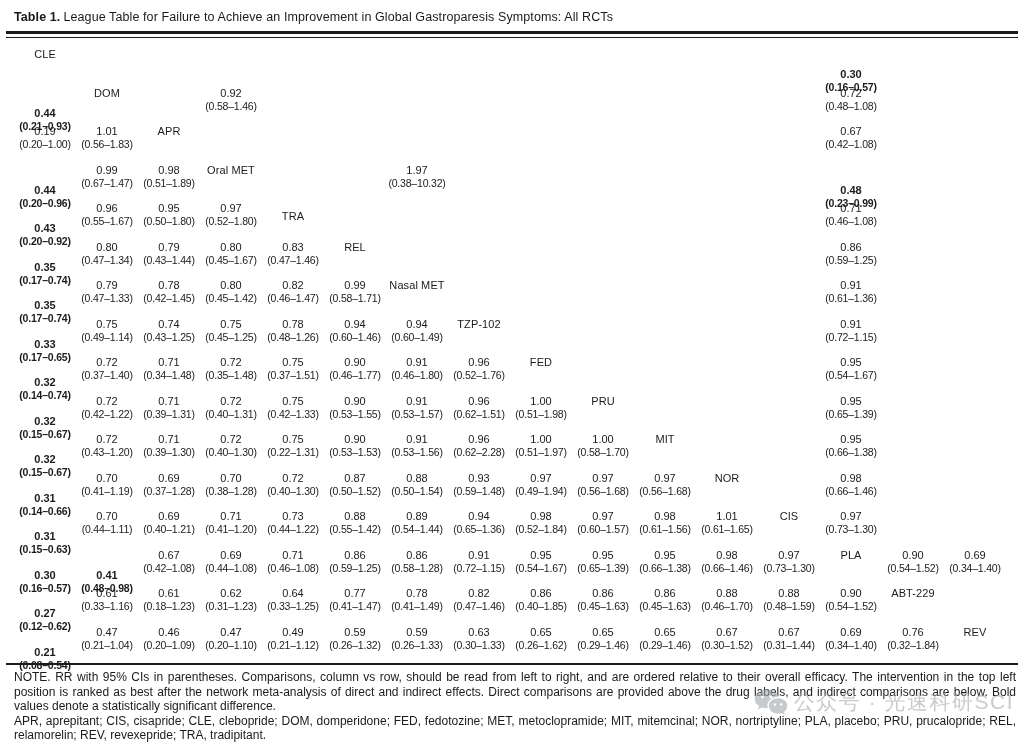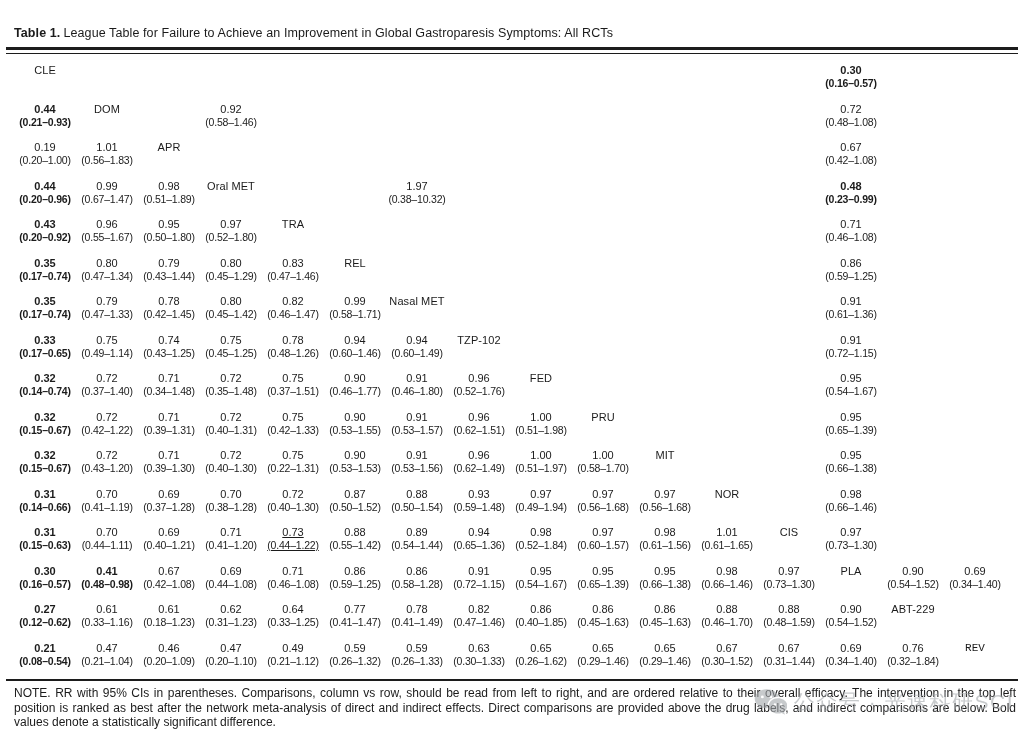--- a/index.html
+++ b/index.html
@@ -2,37 +2,37 @@
 <html><head>
 <meta charset="utf-8">
 <style>
   html,body{margin:0;padding:0;background:#fff;}
   body{
     width:1024px;height:752px;overflow:hidden;position:relative;
     font-family:"Liberation Sans","DejaVu Sans",sans-serif;
     color:#1b1b1b;-webkit-font-smoothing:antialiased;
   }
   .page{padding:8px 6px 0 6px;}
-  .title{font-size:12.5px;margin:18px 0 0 8px;letter-spacing:.1px;}
+  .title{font-size:12.5px;margin:2px 0 0 8px;letter-spacing:.1px;}
   .title .tt{font-weight:700;margin-right:3px;}
   .rule-double{margin-top:7px;height:3px;border-top:3px solid #1c1c1c;border-bottom:1px solid #1c1c1c;}
   .rule-single{height:0;border-top:2px solid #1c1c1c;}
   .league{
     margin:9px 0 0 8px;width:992px;
     display:grid;
     grid-template-columns:repeat(16,62px);
     grid-auto-rows:38.5px;
   }
   .cell{
     grid-row:auto;text-align:center;white-space:nowrap;
     font-size:11px;line-height:14px;overflow:visible;
   }
   .cell .v{font-size:11px;line-height:14px;}
   .cell .ci{font-size:10.5px;line-height:13px;letter-spacing:-.2px;}
-  .cell.sig{font-weight:700;}
+  .cell.sig{font-weight:700;margin-top:20px;}
   .cell.drug{font-weight:400;letter-spacing:.1px;}
   .note-block{margin:5px 0 0 8px;width:1002px;font-size:12px;line-height:14.6px;}
   .note-block p{margin:0;text-align:justify;}
   .watermark{
     position:absolute;right:10px;top:687px;display:flex;align-items:center;gap:7px;
     color:#a3a7ab;opacity:.6;font-size:21px;letter-spacing:1.5px;pointer-events:none;
   }
   .watermark svg{display:block;}
 </style>
 </head>
@@ -107,40 +107,40 @@
         <div class="ci">(0.55–1.67)</div>
       </div>
       <div class="cell" style="grid-area: 5 / 3;">
         <div class="v">0.95</div>
         <div class="ci">(0.50–1.80)</div>
       </div>
       <div class="cell" style="grid-area: 5 / 4;">
         <div class="v">0.97</div>
         <div class="ci">(0.52–1.80)</div>
       </div>
-      <div class="cell drug" style="grid-area: 5 / 5;">TRA</div>
+      <div class="cell drug" style="grid-area: 5 / 5; margin-top: 8px;">TRA</div>
       <div class="cell" style="grid-area: 5 / 14;">
         <div class="v">0.71</div>
         <div class="ci">(0.46–1.08)</div>
       </div>
       <div class="cell sig" style="grid-area: 6 / 1;">
         <div class="v">0.35</div>
         <div class="ci">(0.17–0.74)</div>
       </div>
       <div class="cell" style="grid-area: 6 / 2;">
         <div class="v">0.80</div>
         <div class="ci">(0.47–1.34)</div>
       </div>
       <div class="cell" style="grid-area: 6 / 3;">
         <div class="v">0.79</div>
         <div class="ci">(0.43–1.44)</div>
       </div>
       <div class="cell" style="grid-area: 6 / 4;">
         <div class="v">0.80</div>
-        <div class="ci">(0.45–1.29)</div>
+        <div class="ci">(0.45–1.67)</div>
       </div>
       <div class="cell" style="grid-area: 6 / 5;">
         <div class="v">0.83</div>
         <div class="ci">(0.47–1.46)</div>
       </div>
       <div class="cell drug" style="grid-area: 6 / 6;">REL</div>
       <div class="cell" style="grid-area: 6 / 14;">
         <div class="v">0.86</div>
         <div class="ci">(0.59–1.25)</div>
       </div>
@@ -307,21 +307,21 @@
       <div class="cell" style="grid-area: 11 / 6;">
         <div class="v">0.90</div>
         <div class="ci">(0.53–1.53)</div>
       </div>
       <div class="cell" style="grid-area: 11 / 7;">
         <div class="v">0.91</div>
         <div class="ci">(0.53–1.56)</div>
       </div>
       <div class="cell" style="grid-area: 11 / 8;">
         <div class="v">0.96</div>
-        <div class="ci">(0.62–1.49)</div>
+        <div class="ci">(0.62–2.28)</div>
       </div>
       <div class="cell" style="grid-area: 11 / 9;">
         <div class="v">1.00</div>
         <div class="ci">(0.51–1.97)</div>
       </div>
       <div class="cell" style="grid-area: 11 / 10;">
         <div class="v">1.00</div>
         <div class="ci">(0.58–1.70)</div>
       </div>
       <div class="cell drug" style="grid-area: 11 / 11;">MIT</div>
@@ -387,21 +387,21 @@
         <div class="ci">(0.44–1.11)</div>
       </div>
       <div class="cell" style="grid-area: 13 / 3;">
         <div class="v">0.69</div>
         <div class="ci">(0.40–1.21)</div>
       </div>
       <div class="cell" style="grid-area: 13 / 4;">
         <div class="v">0.71</div>
         <div class="ci">(0.41–1.20)</div>
       </div>
-      <div class="cell" style="grid-area: 13 / 5; text-decoration: underline;">
+      <div class="cell" style="grid-area: 13 / 5;">
         <div class="v">0.73</div>
         <div class="ci">(0.44–1.22)</div>
       </div>
       <div class="cell" style="grid-area: 13 / 6;">
         <div class="v">0.88</div>
         <div class="ci">(0.55–1.42)</div>
       </div>
       <div class="cell" style="grid-area: 13 / 7;">
         <div class="v">0.89</div>
         <div class="ci">(0.54–1.44)</div>
@@ -602,27 +602,28 @@
         <div class="ci">(0.31–1.44)</div>
       </div>
       <div class="cell" style="grid-area: 16 / 14;">
         <div class="v">0.69</div>
         <div class="ci">(0.34–1.40)</div>
       </div>
       <div class="cell" style="grid-area: 16 / 15;">
         <div class="v">0.76</div>
         <div class="ci">(0.32–1.84)</div>
       </div>
-      <div class="cell drug" style="grid-area: 16 / 16; font-family: Liberation Mono, monospace;">REV</div>
+      <div class="cell drug" style="grid-area: 16 / 16;">REV</div>
     </div>
 
   <div class="rule-single"></div>
 
   <div class="note-block">
     <p>NOTE. RR with 95% CIs in parentheses. Comparisons, column vs row, should be read from left to right, and are ordered relative to their overall efficacy. The intervention in the top left position is ranked as best after the network meta-analysis of direct and indirect effects. Direct comparisons are provided above the drug labels, and indirect comparisons are below. Bold values denote a statistically significant difference.</p>
+    <p>APR, aprepitant; CIS, cisapride; CLE, clebopride; DOM, domperidone; FED, fedotozine; MET, metoclopramide; MIT, mitemcinal; NOR, nortriptyline; PLA, placebo; PRU, prucalopride; REL, relamorelin; REV, revexepride; TRA, tradipitant.</p>
   </div>
 </div>
 
 <div class="watermark">
   <span>
     <svg width="34" height="30" viewBox="0 0 40 34" fill="none">
       <path d="M16 2C8.3 2 2 7 2 13.2c0 3.5 2 6.6 5.1 8.6L5.6 26l4.8-2.5c1.7.5 3.6.8 5.6.8.5 0 1 0 1.5-.1-.3-1-.5-2-.5-3.1 0-5.8 5.6-10.4 12.5-10.4h.8C28.9 5.6 23 2 16 2z" fill="#a3a7ab"></path>
       <circle cx="11" cy="11" r="1.7" fill="#fff"></circle>
       <circle cx="21" cy="11" r="1.7" fill="#fff"></circle>
       <path d="M29.5 12.6c-6 0-10.9 4-10.9 9 0 5 4.9 9 10.9 9 1.5 0 3-.3 4.3-.7l3.8 2-1.2-3.4c2.4-1.6 4-4.1 4-6.9 0-5-4.9-9-10.9-9z" fill="#a3a7ab"></path>

